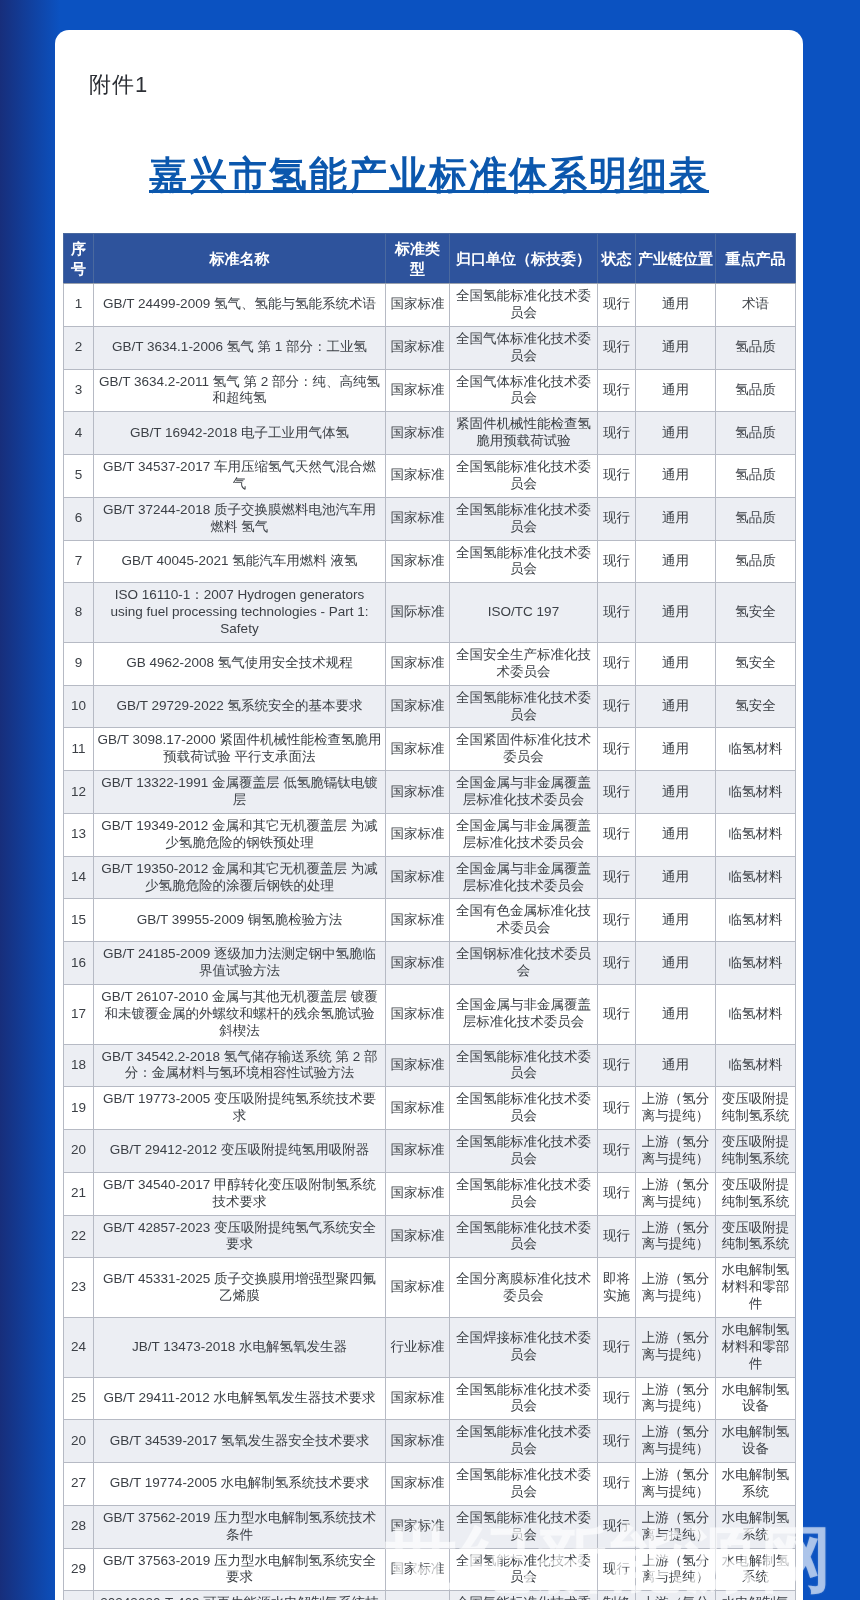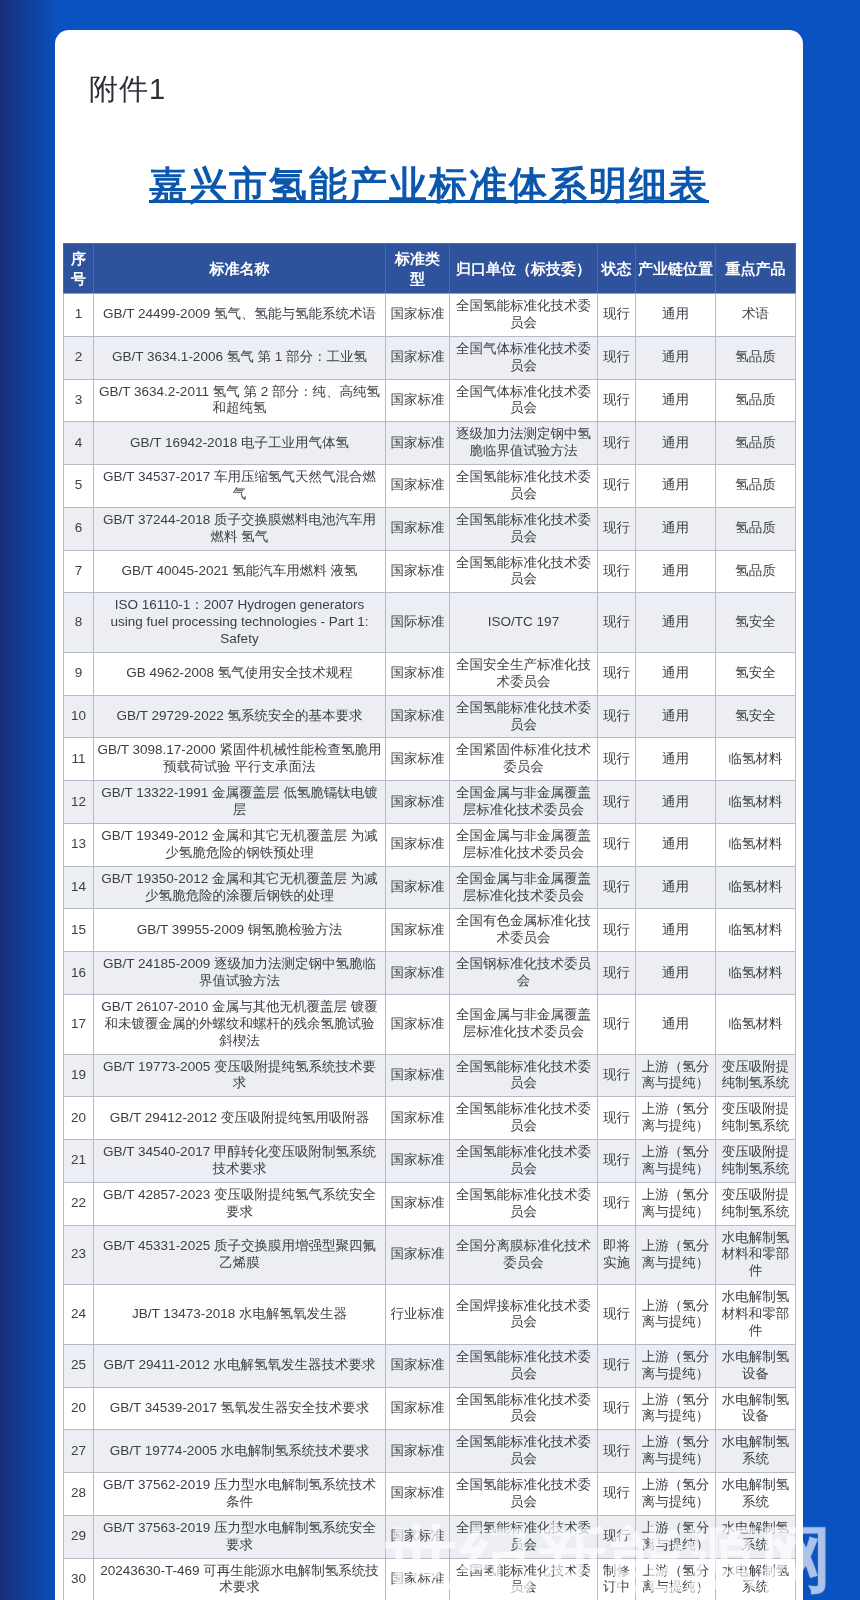--- a/index.html
+++ b/index.html
@@ -15,21 +15,21 @@
   .page {
     position: absolute;
     left: 55px; top: 30px;
     width: 748px; height: 1600px;
     background: #ffffff;
     border-radius: 14px 14px 0 0;
     padding: 40px 8px 0 8px;
   }
   .attachment-label {
     margin-left: 26px;
-    font-size: 29px;
+    font-size: 22px;
     font-weight: 500;
     color: #2c2f35;
     letter-spacing: 1px;
   }
   .doc-title {
     margin-top: 50px;
     text-align: center;
     font-size: 38px;
     font-weight: 800;
     color: var(--title-blue, #0b57ad);
@@ -145,21 +145,21 @@
           <td>国家标准</td>
           <td>全国气体标准化技术委员会</td>
           <td>现行</td>
           <td>通用</td>
           <td>氢品质</td>
         </tr>
         <tr>
           <td>4</td>
           <td>GB/T 16942-2018 电子工业用气体氢</td>
           <td>国家标准</td>
-          <td>逐级加力法测定钢中氢脆临界值试验方法</td>
+          <td>紧固件机械性能检查氢脆用预载荷试验</td>
           <td>现行</td>
           <td>通用</td>
           <td>氢品质</td>
         </tr>
         <tr>
           <td>5</td>
           <td>GB/T 34537-2017 车用压缩氢气天然气混合燃气</td>
           <td>国家标准</td>
           <td>全国氢能标准化技术委员会</td>
           <td>现行</td>
@@ -263,20 +263,29 @@
           <td>全国钢标准化技术委员会</td>
           <td>现行</td>
           <td>通用</td>
           <td>临氢材料</td>
         </tr>
         <tr>
           <td>17</td>
           <td>GB/T 26107-2010 金属与其他无机覆盖层 镀覆和未镀覆金属的外螺纹和螺杆的残余氢脆试验 斜楔法</td>
           <td>国家标准</td>
           <td>全国金属与非金属覆盖层标准化技术委员会</td>
+          <td>现行</td>
+          <td>通用</td>
+          <td>临氢材料</td>
+        </tr>
+        <tr>
+          <td>18</td>
+          <td>GB/T 34542.2-2018 氢气储存输送系统 第 2 部分：金属材料与氢环境相容性试验方法</td>
+          <td>国家标准</td>
+          <td>全国氢能标准化技术委员会</td>
           <td>现行</td>
           <td>通用</td>
           <td>临氢材料</td>
         </tr>
         <tr>
           <td>19</td>
           <td>GB/T 19773-2005 变压吸附提纯氢系统技术要求</td>
           <td>国家标准</td>
           <td>全国氢能标准化技术委员会</td>
           <td>现行</td>

